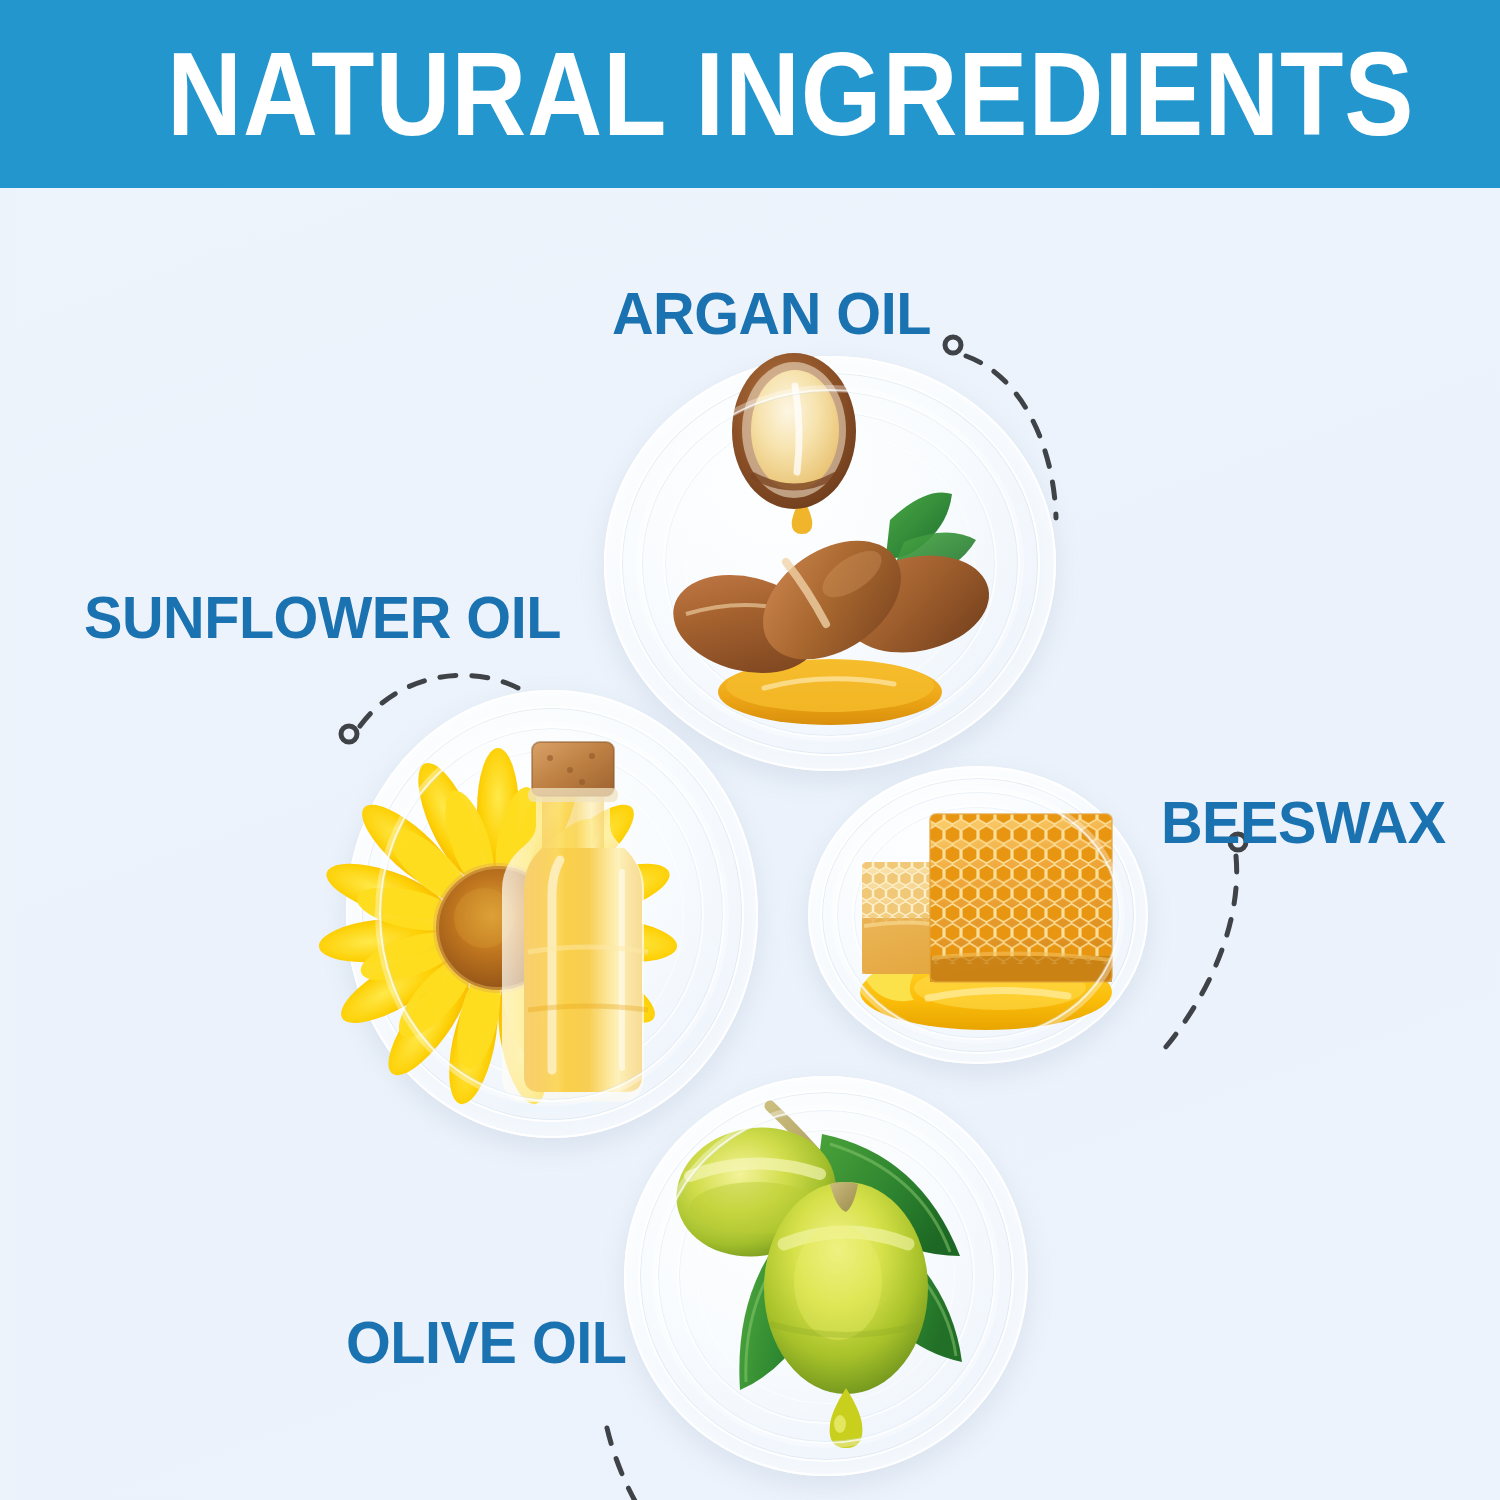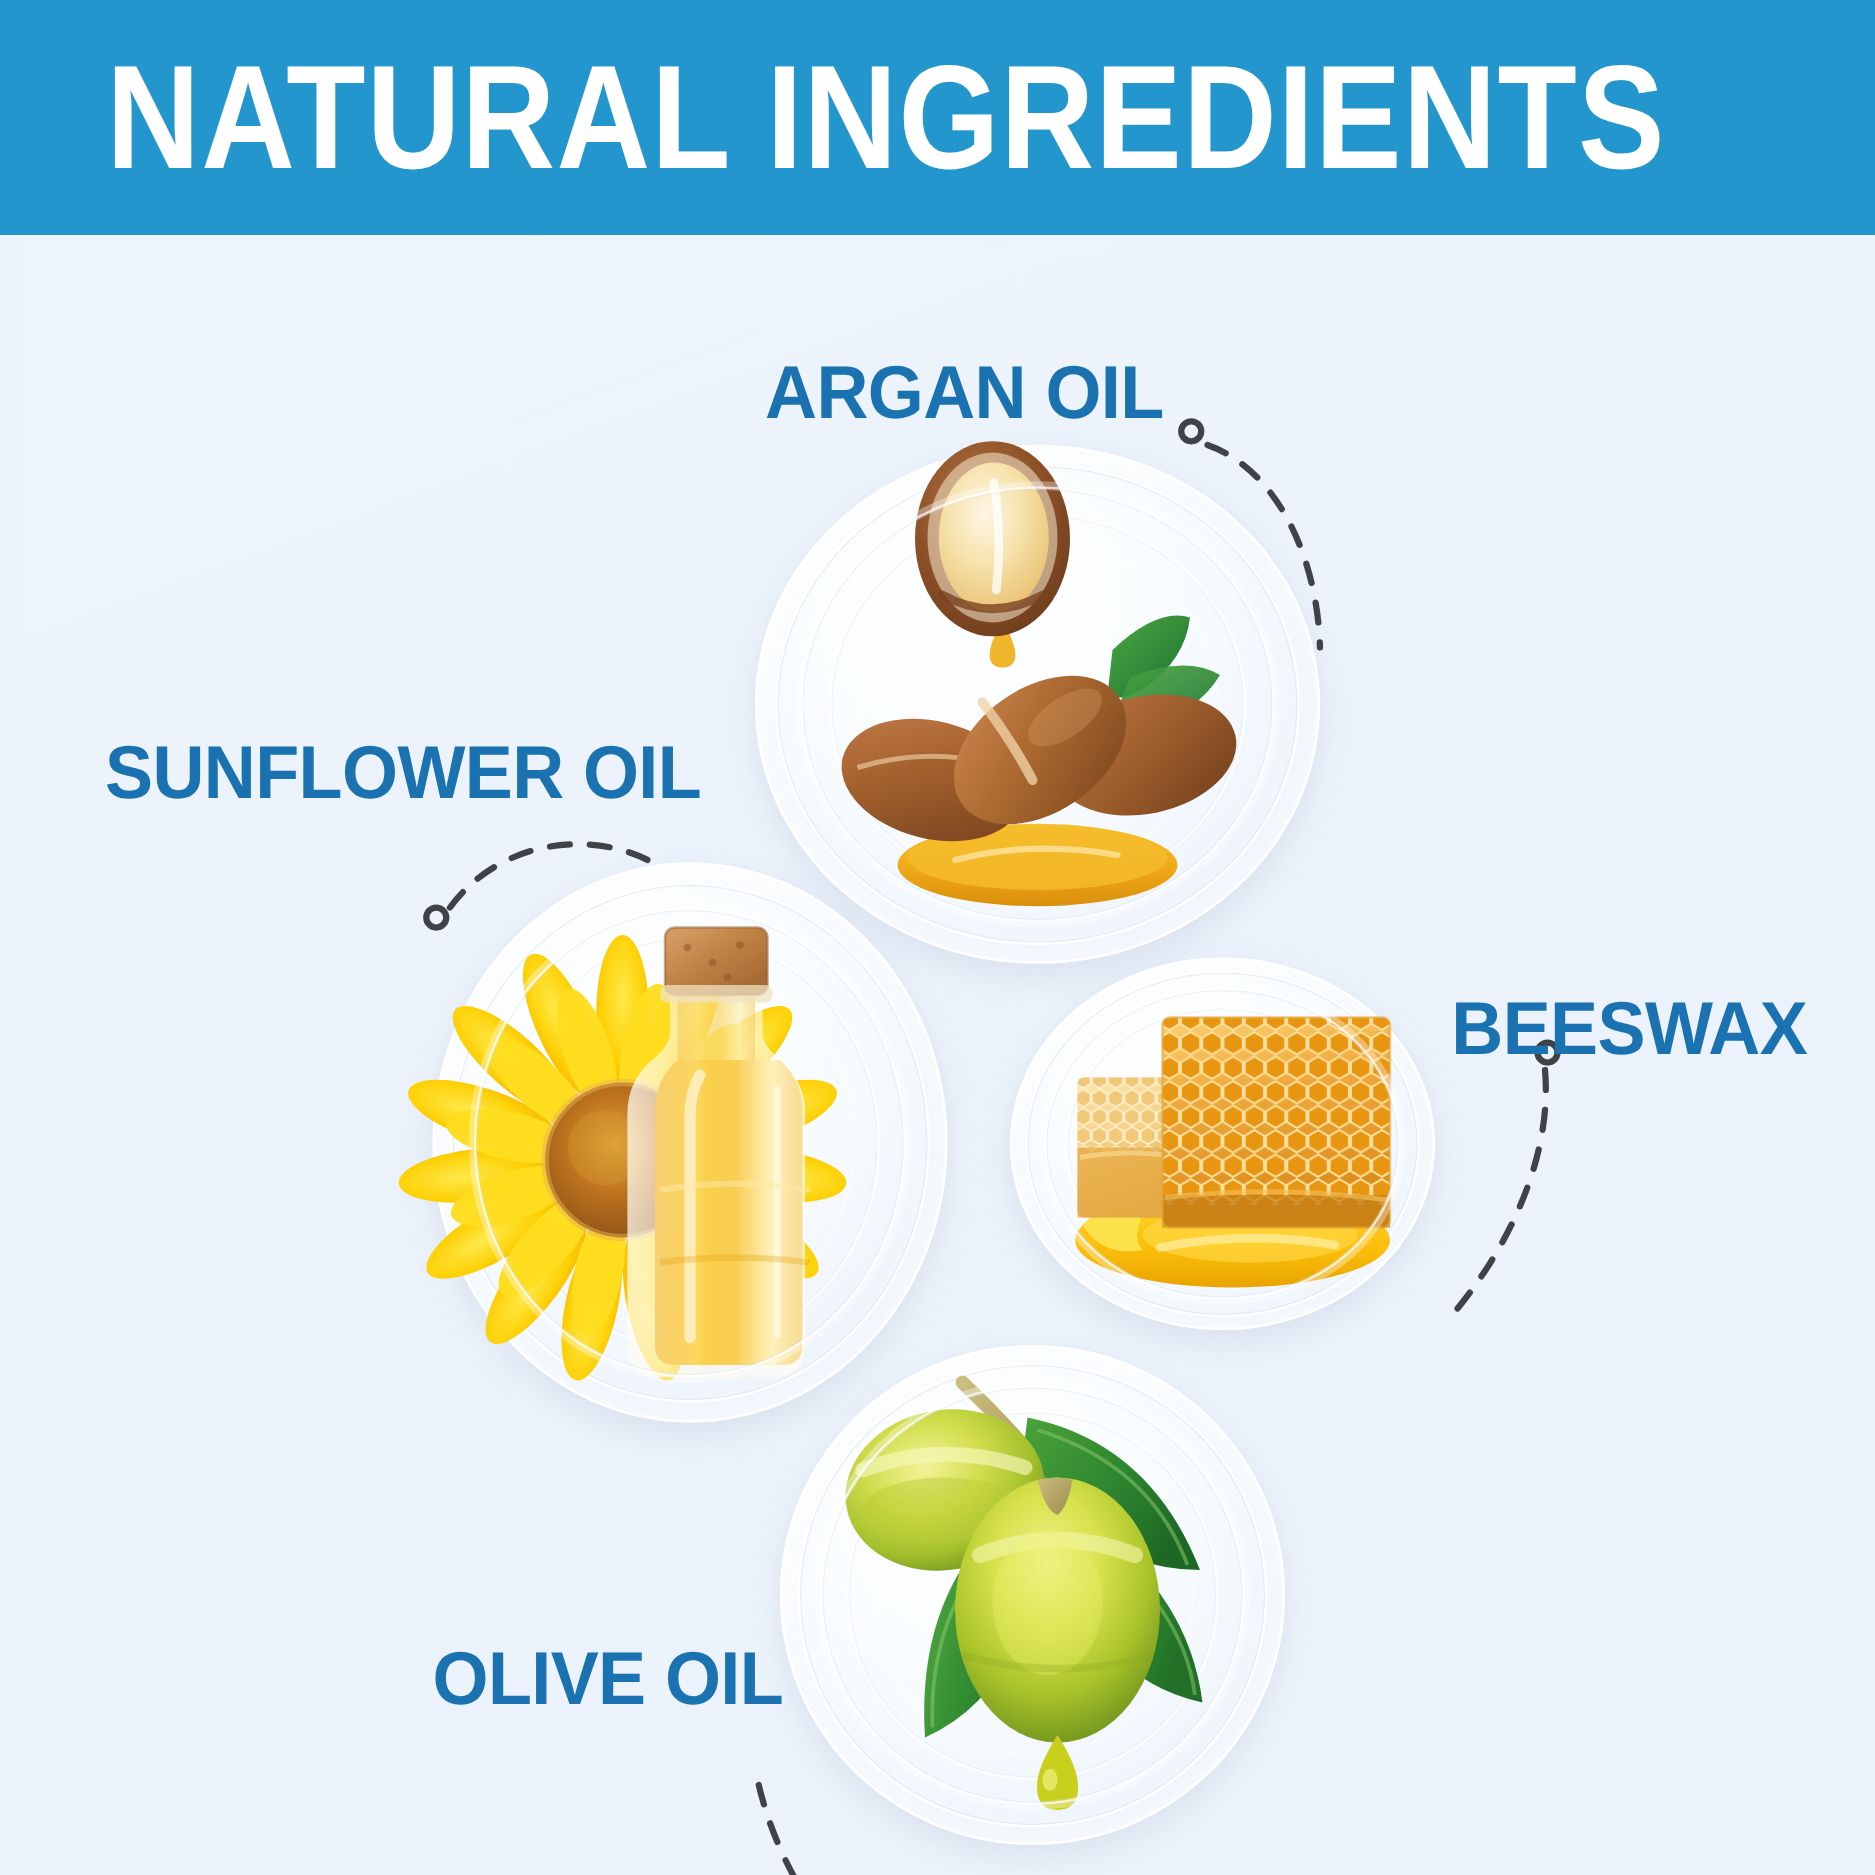--- a/index.html
+++ b/index.html
@@ -9,21 +9,21 @@
     font-family:"Liberation Sans", sans-serif;
     background:#edf3fb;
     overflow:hidden;
     position:relative;
   }
 
   
   .banner{
     position:absolute; left:0; top:0; width:1500px; height:188px;
     background:#2496ce;
-    display:flex; align-items:center; justify-content:flex-start;
+    display:flex; align-items:center; justify-content:flex-end;
   }
   .banner-title{
     color:#ffffff;
     font-size:118px;
     font-weight:700;
     letter-spacing:1px;
     transform:scaleX(0.88);
     font-family:"Liberation Sans", sans-serif;
     white-space:nowrap;
     line-height:1;

